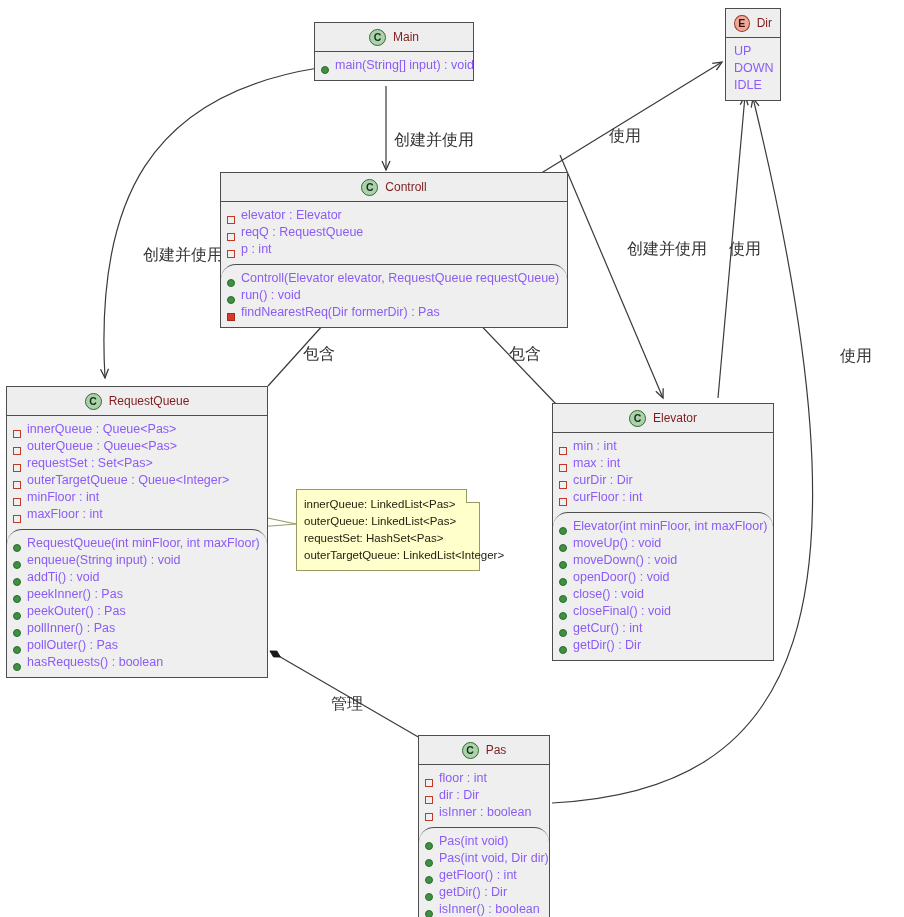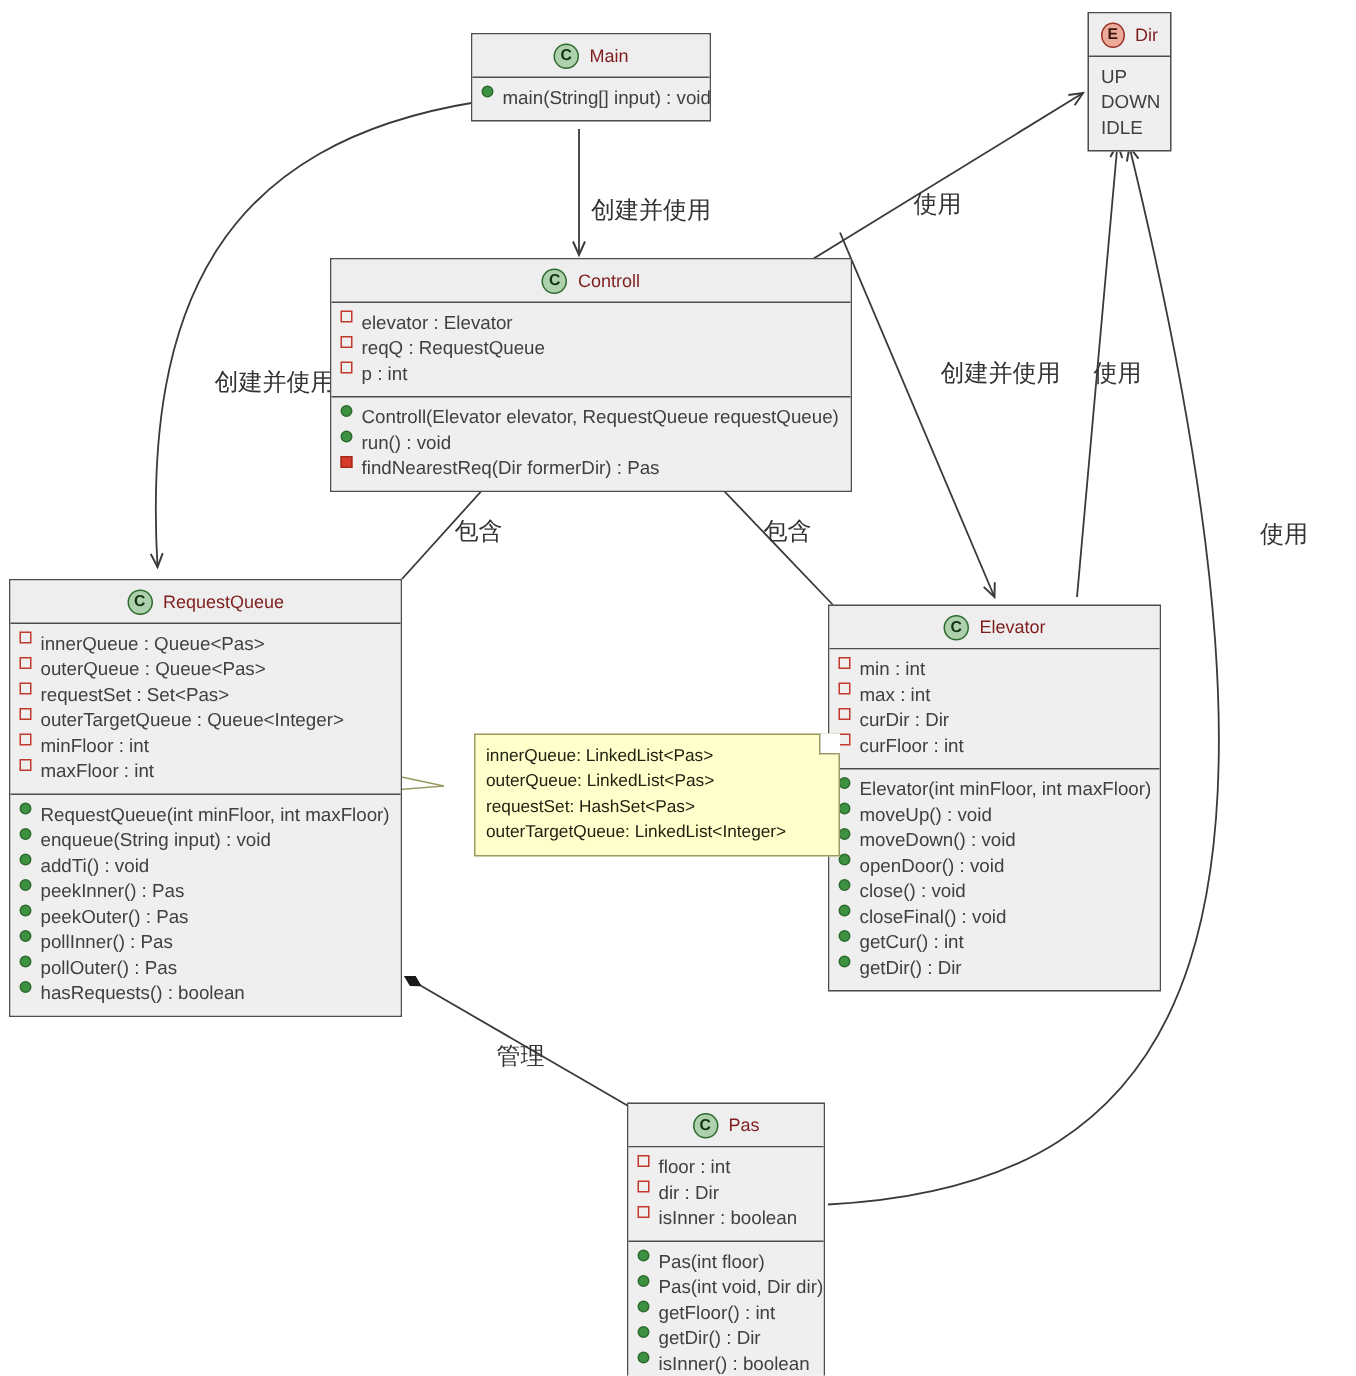--- a/index.html
+++ b/index.html
@@ -75,30 +75,31 @@
     border: 1.2px solid #99372a;
     color: #3a150f;
   }
   .uml-section {
     box-sizing: border-box;
     padding: 5px 6px 6px 6px;
     background: #efefef;
   }
   .uml-section + .uml-section {
     border-top: 1px solid #4d4d4d;
+    border-radius: 15px;
   }
   .uml-row {
     display: flex;
-    align-items: flex-start;
+    align-items: flex-end;
     gap: 6px;
     height: 17px;
     white-space: nowrap;
     font-size: 12.5px;
     line-height: 17px;
-    color: #404040;
+    color: #8b5cf6;
   }
   .marker {
     flex: 0 0 auto;
     width: 8px;
     height: 8px;
     display: inline-block;
     box-sizing: border-box;
   }
   
   .marker.priv-field {
@@ -408,42 +409,42 @@
         <span class="lbl">dir : Dir</span>
       </div>
       <div class="uml-row">
         <span class="marker priv-field"></span>
         <span class="lbl">isInner : boolean</span>
       </div>
     </div>
     <div class="uml-section">
       <div class="uml-row">
         <span class="marker pub-method"></span>
-        <span class="lbl">Pas(int floor)</span>
+        <span class="lbl">Pas(int void)</span>
       </div>
       <div class="uml-row">
         <span class="marker pub-method"></span>
         <span class="lbl">Pas(int void, Dir dir)</span>
       </div>
       <div class="uml-row">
         <span class="marker pub-method"></span>
         <span class="lbl">getFloor() : int</span>
       </div>
       <div class="uml-row">
         <span class="marker pub-method"></span>
         <span class="lbl">getDir() : Dir</span>
       </div>
       <div class="uml-row">
         <span class="marker pub-method"></span>
         <span class="lbl">isInner() : boolean</span>
       </div>
     </div>
   </div>
 
-  <div class="note" style="left:296px; top:489px; width:244px;margin-left:20px;">
+  <div class="note" style="left:296px; top:489px; width:184px;">
     <div class="fold"></div>
     <div class="note-line">innerQueue: LinkedList&lt;Pas&gt;</div>
     <div class="note-line">outerQueue: LinkedList&lt;Pas&gt;</div>
     <div class="note-line">requestSet: HashSet&lt;Pas&gt;</div>
     <div class="note-line">outerTargetQueue: LinkedList&lt;Integer&gt;</div>
   </div>
 
 </div>
 
 </body></html>

